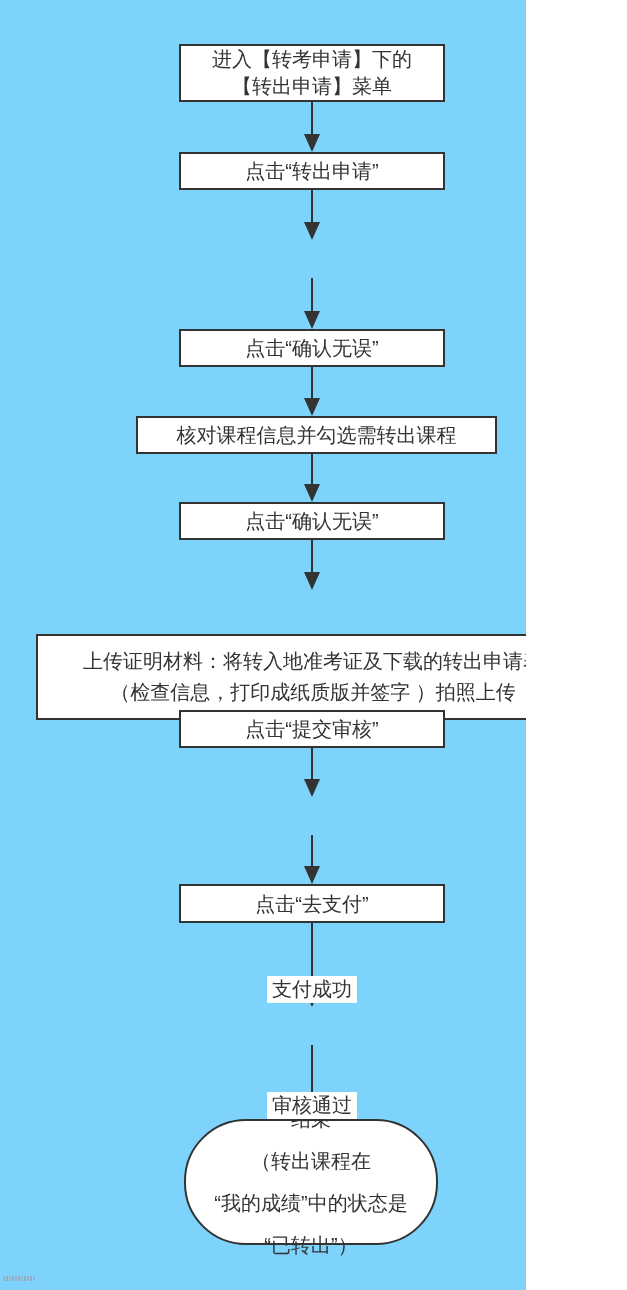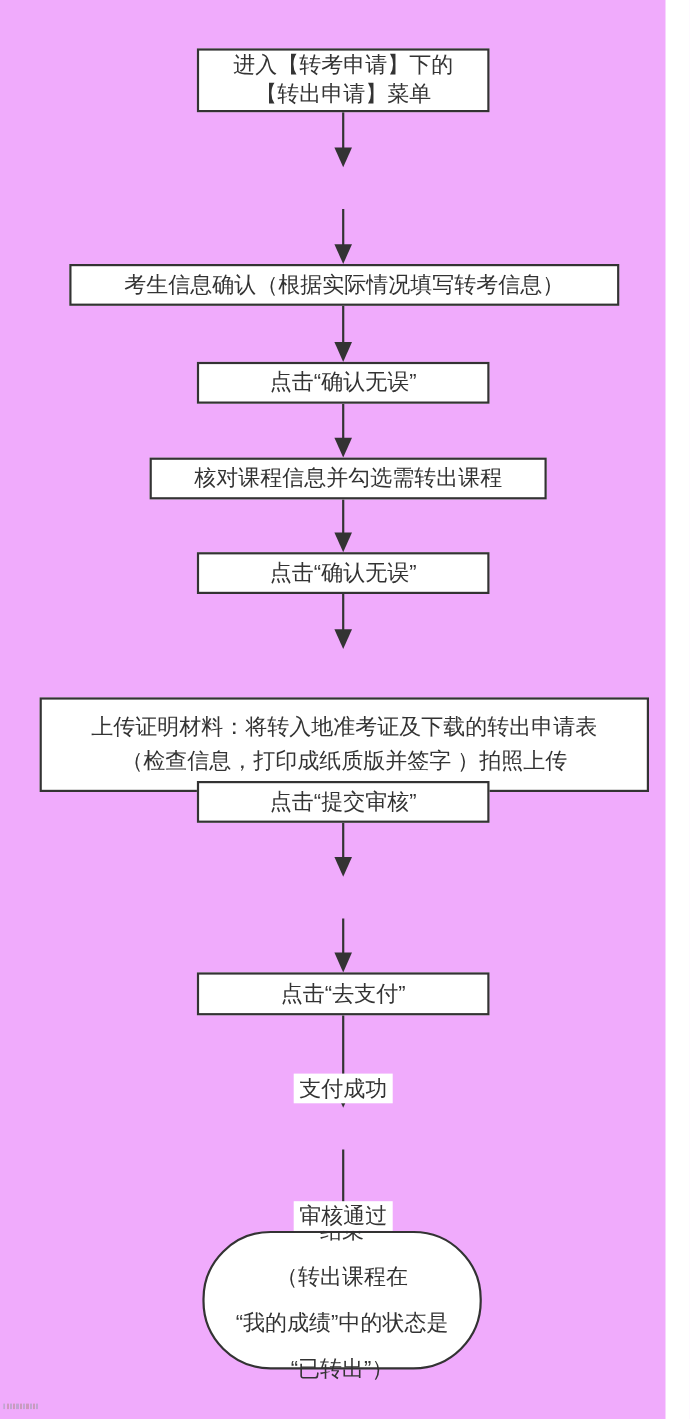--- a/index.html
+++ b/index.html
@@ -1,20 +1,20 @@
 <!DOCTYPE html>
 <html><head>
 <meta charset="utf-8">
 <style>
   html, body { margin: 0; padding: 0; background: #ffffff; }
   .canvas {
     position: relative;
-    width: 605px;
+    width: 526px;
     height: 1290px;
-    background: #f0abfc;
+    background: #7dd3fc;
     font-family: "Liberation Sans", sans-serif;
     color: #333333;
     overflow: hidden;
   }
   .node {
     position: absolute;
     box-sizing: border-box;
     background: #ffffff;
     border: 2.5px solid #333333;
     display: flex;
@@ -74,22 +74,22 @@
   }
 </style>
 </head>
 <body>
 
 <div class="canvas">
 
   <div class="node" style="left:179px; top:44px;  width:266px; height:58px; line-height:27px;">进入【转考申请】下的
 【转出申请】菜单</div>
 
+  <div class="node" style="left:179px; top:152px; width:266px; height:38px;">点击“转出申请”</div>
 
-  <div class="node" style="left:63px;  top:240px; width:500px; height:38px;">考生信息确认（根据实际情况填写转考信息）</div>
 
   <div class="node" style="left:179px; top:329px; width:266px; height:38px;">点击“确认无误”</div>
 
   <div class="node" style="left:136px; top:416px; width:361px; height:38px;">核对课程信息并勾选需转出课程</div>
 
   <div class="node" style="left:179px; top:502px; width:266px; height:38px;">点击“确认无误”</div>
 
   <div class="node" style="left:36px;  top:590px; width:554px; height:86px; line-height:31px;margin-top:44px;">上传证明材料：将转入地准考证及下载的转出申请表
 （检查信息，打印成纸质版并签字 ）拍照上传</div>
 

